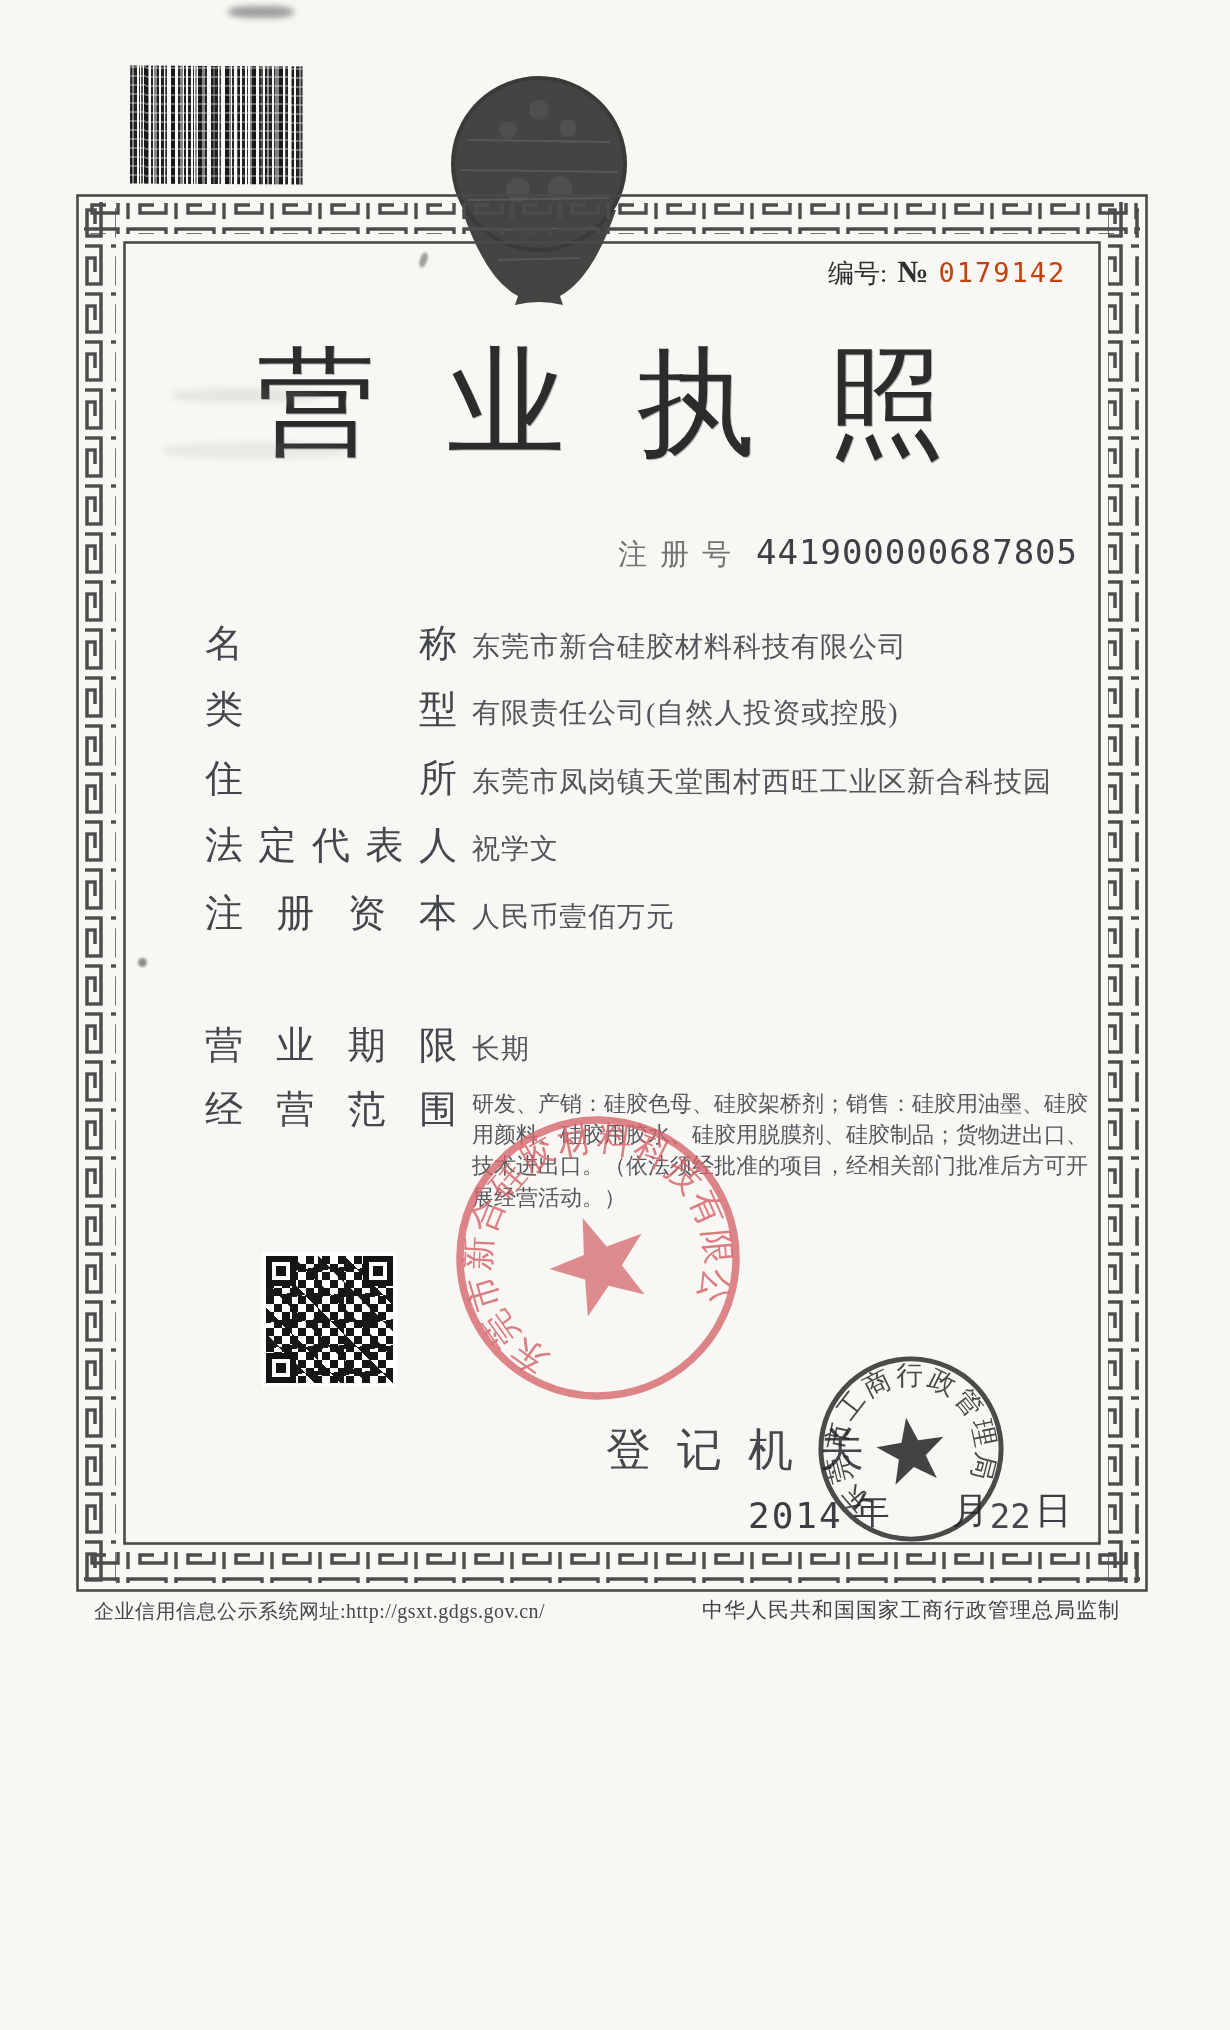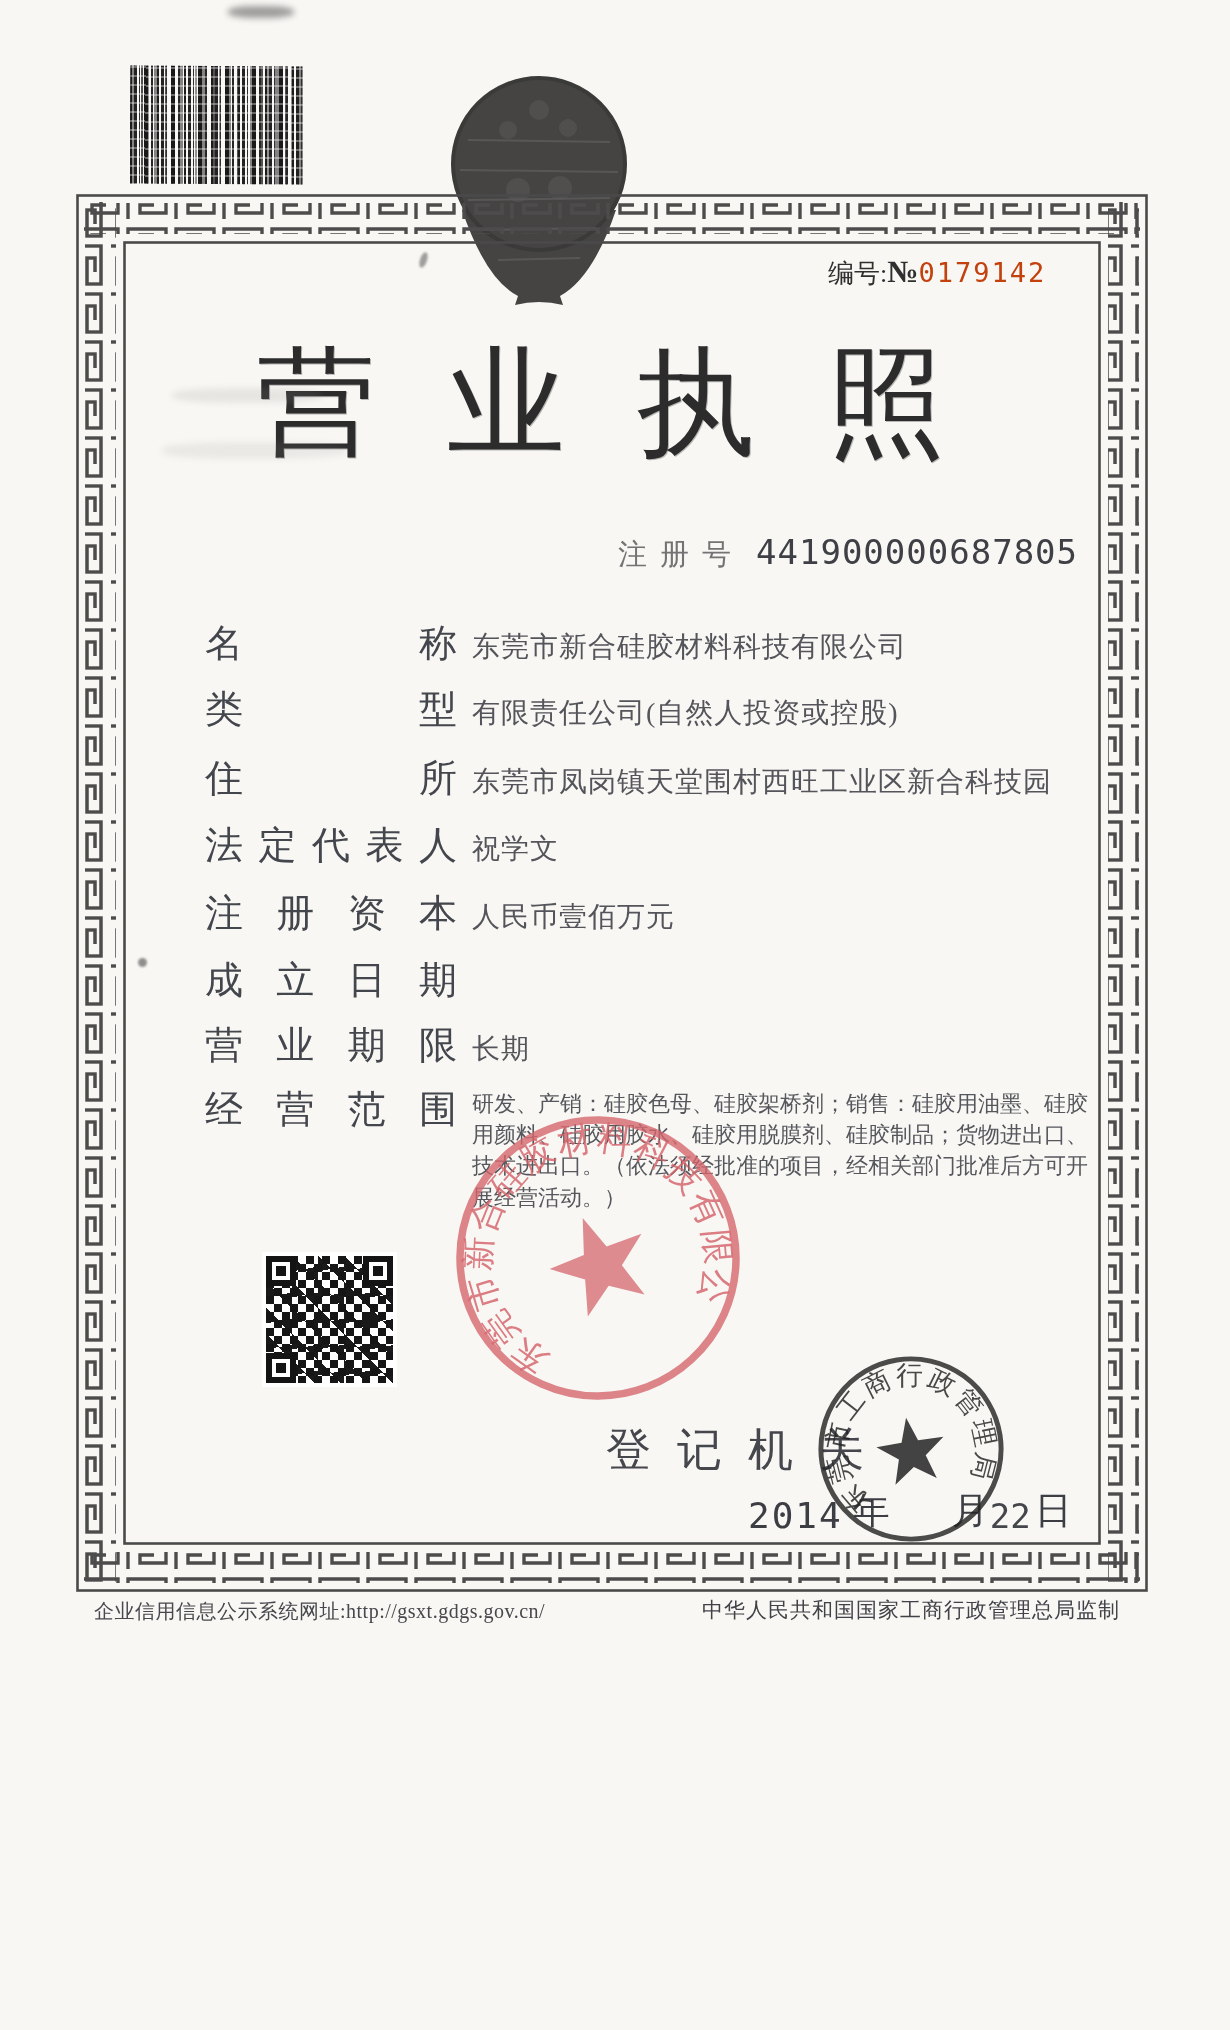--- a/index.html
+++ b/index.html
@@ -20,21 +20,21 @@
     transform:rotate(.4deg);
   }
 
   
   .border-svg{left:76px;top:194px;}
 
   
   .emblem{left:448px;top:70px;}
 
   
-  .serial{left:828px;top:254px;font-size:26px;color:#2f2f2f;display:flex;align-items:baseline;}
+  .serial{left:828px;top:254px;font-size:26px;color:#2f2f2f;display:flex;align-items:baseline;gap:10px;}
   .serial .nosym{font-weight:bold;font-size:31px;}
   .serial .num{font-family:"DejaVu Sans Mono","Liberation Mono",monospace;font-size:27px;letter-spacing:2px;color:#c2410c;}
 
   
   .title{
     left:0;top:324px;width:100%;text-align:center;
     font-family:"Liberation Sans","DejaVu Sans",sans-serif;
     font-size:118px;font-weight:400;color:#2c2c2c;
     letter-spacing:72px;padding-left:44px;box-sizing:border-box;
     text-shadow:1px 1px 0 rgba(60,60,60,.35);
@@ -168,21 +168,20 @@
   </div>
   <div class="row" style="top:820px">
     <span class="flabel">法定代表人</span>
     <span class="fvalue">祝学文</span>
   </div>
   <div class="row" style="top:888px">
     <span class="flabel">注册资本</span>
     <span class="fvalue">人民币壹佰万元</span>
   </div>
   <div class="row" style="top:955px">
-    <span class="flabel">成立日期</span>
   </div>
   <div class="row" style="top:1020px">
     <span class="flabel">营业期限</span>
     <span class="fvalue">长期</span>
   </div>
   <div class="row" style="top:1084px;height:130px">
     <span class="flabel">经营范围</span>
     <span class="fvalue small">研发、产销：硅胶色母、硅胶架桥剂；销售：硅胶用油墨、硅胶用颜料、硅胶用胶水、硅胶用脱膜剂、硅胶制品；货物进出口、技术进出口。（依法须经批准的项目，经相关部门批准后方可开展经营活动。）</span>
   </div>
 

